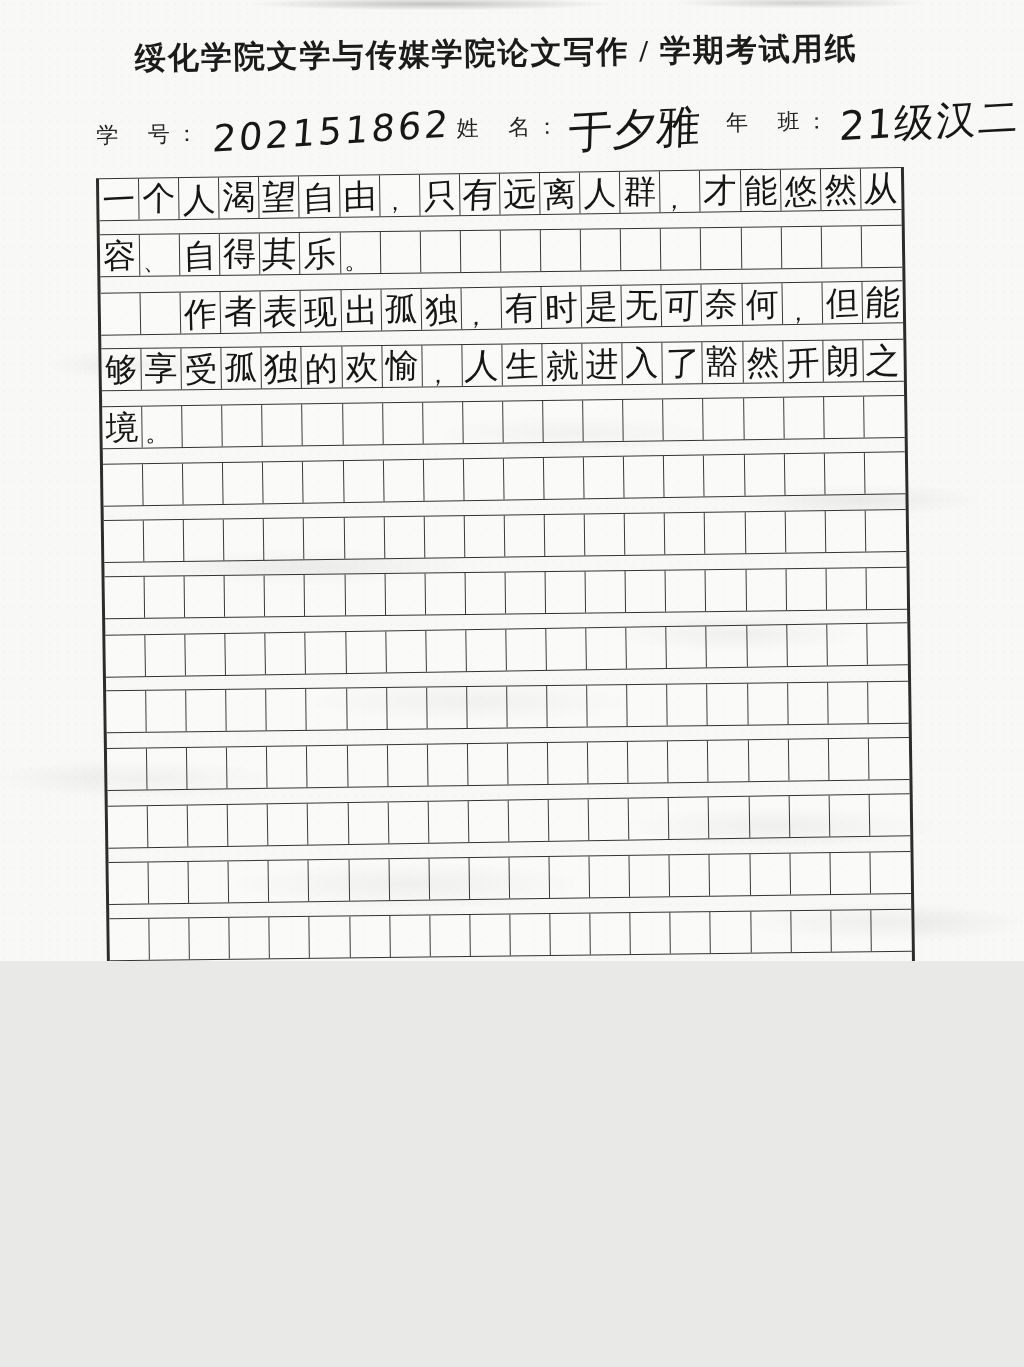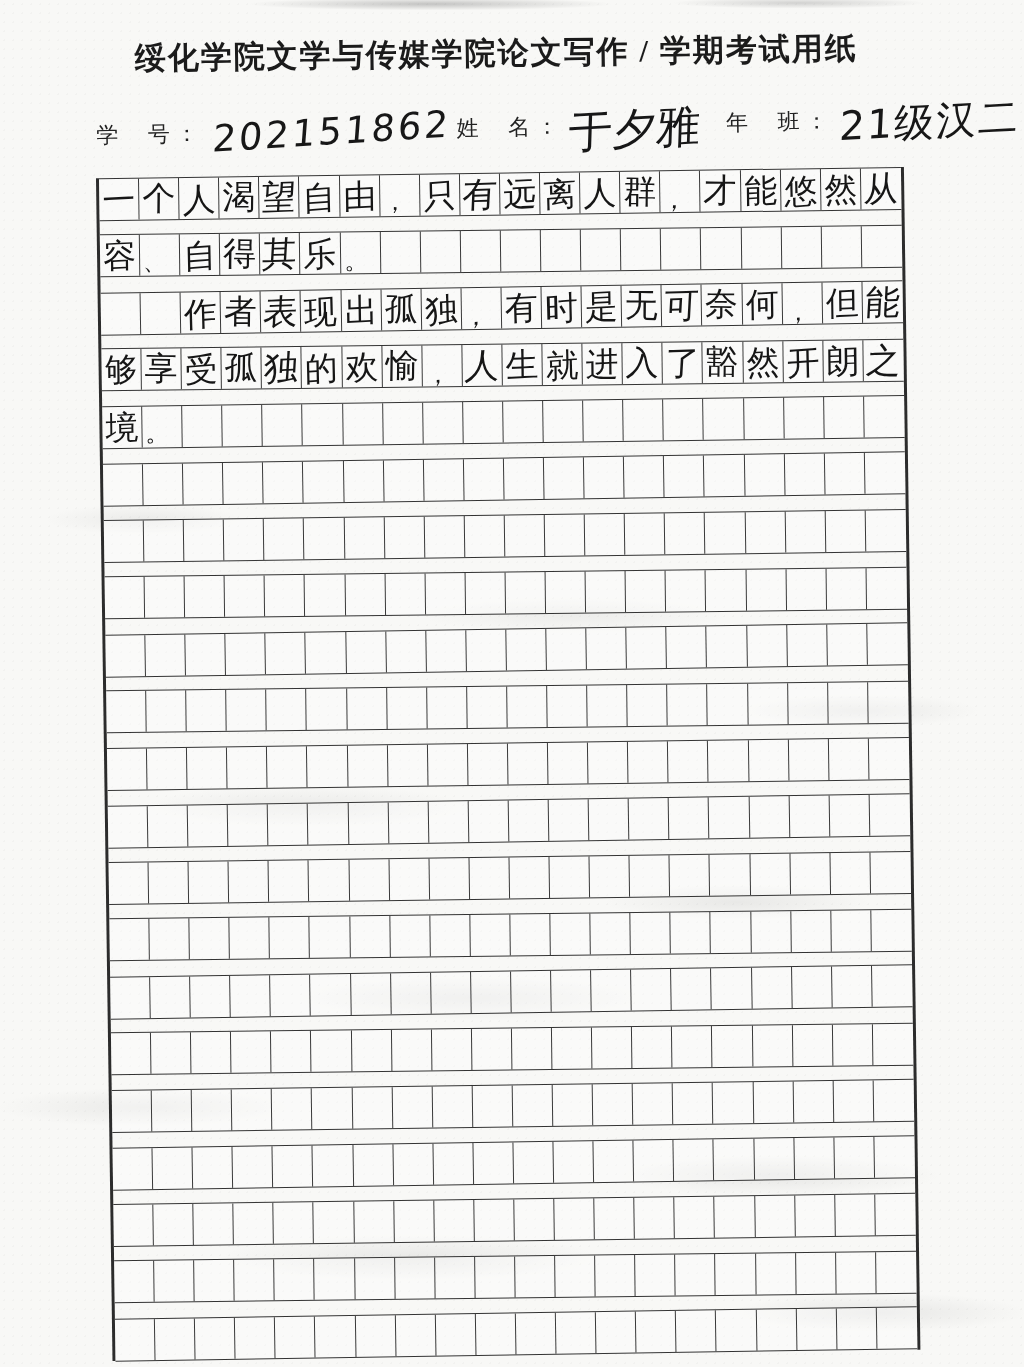--- a/index.html
+++ b/index.html
@@ -3,21 +3,21 @@
 <meta charset="utf-8">
 <style>
   * { margin:0; padding:0; box-sizing:border-box; }
   html,body { width:1024px; height:1367px; overflow:hidden; }
   body {
     font-family:"Liberation Serif","DejaVu Serif",serif;
     background:#e9e9e7;
   }
   .page {
     position:relative;
-    width:1024px; height:1367px;
+    width:1024px; height:961px;
     background:#f8f8f6;
     overflow:hidden;
   }
   
   .page::after{
     content:"";
     position:absolute; inset:0;
     background-image:radial-gradient(rgba(0,0,0,0.025) 1px, transparent 1px);
     background-size:9px 9px;
     pointer-events:none;

